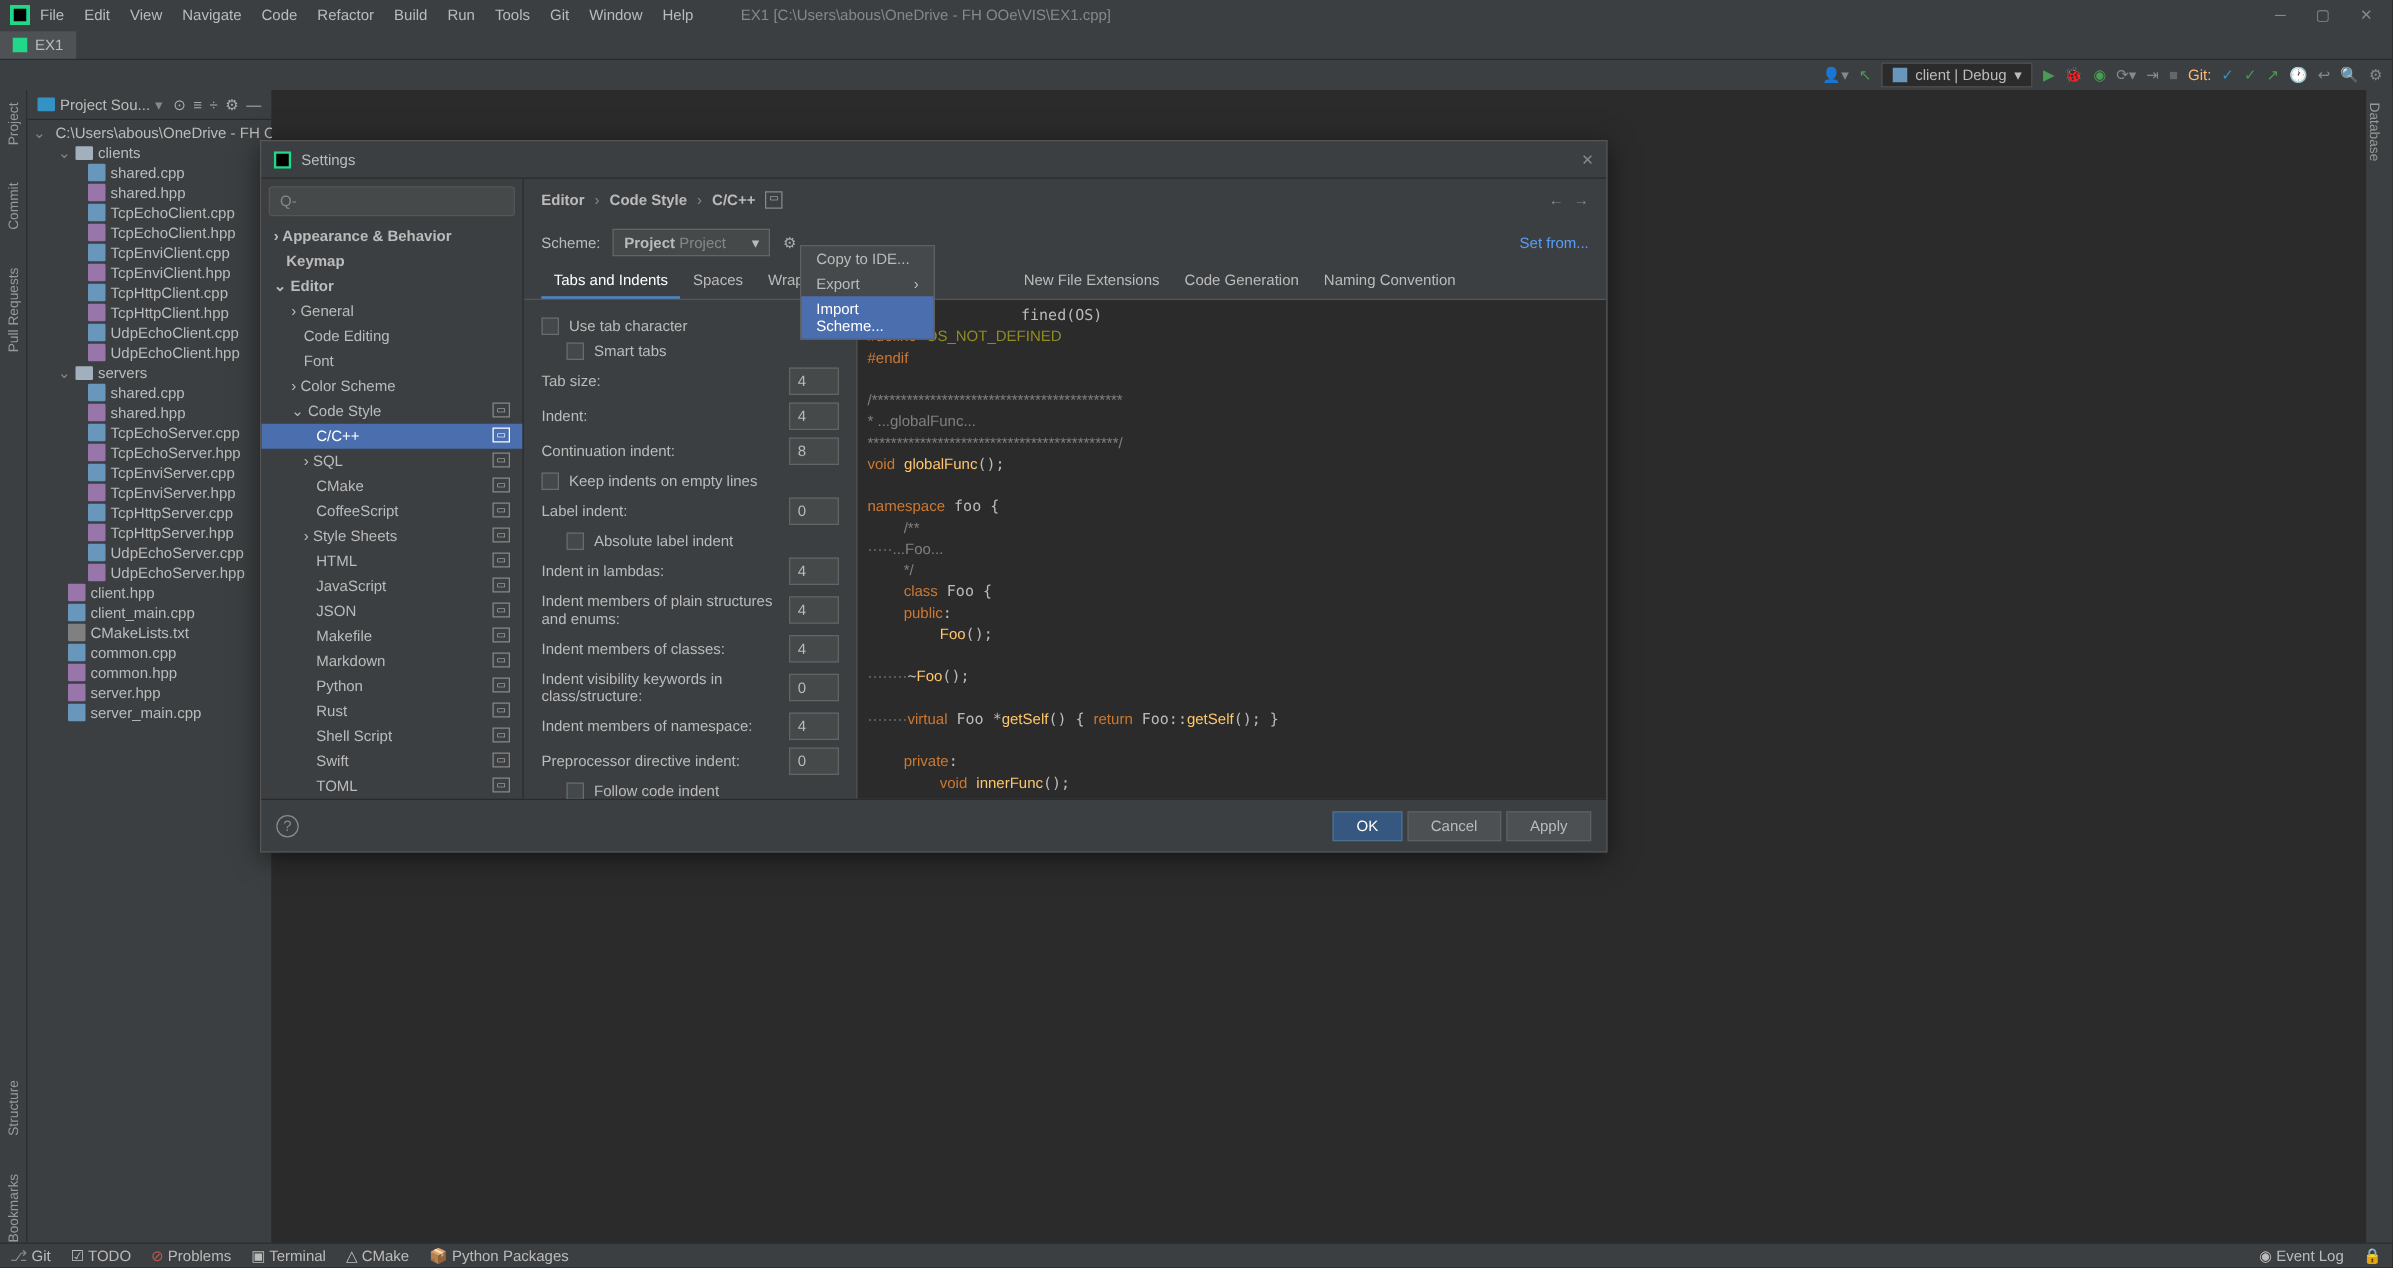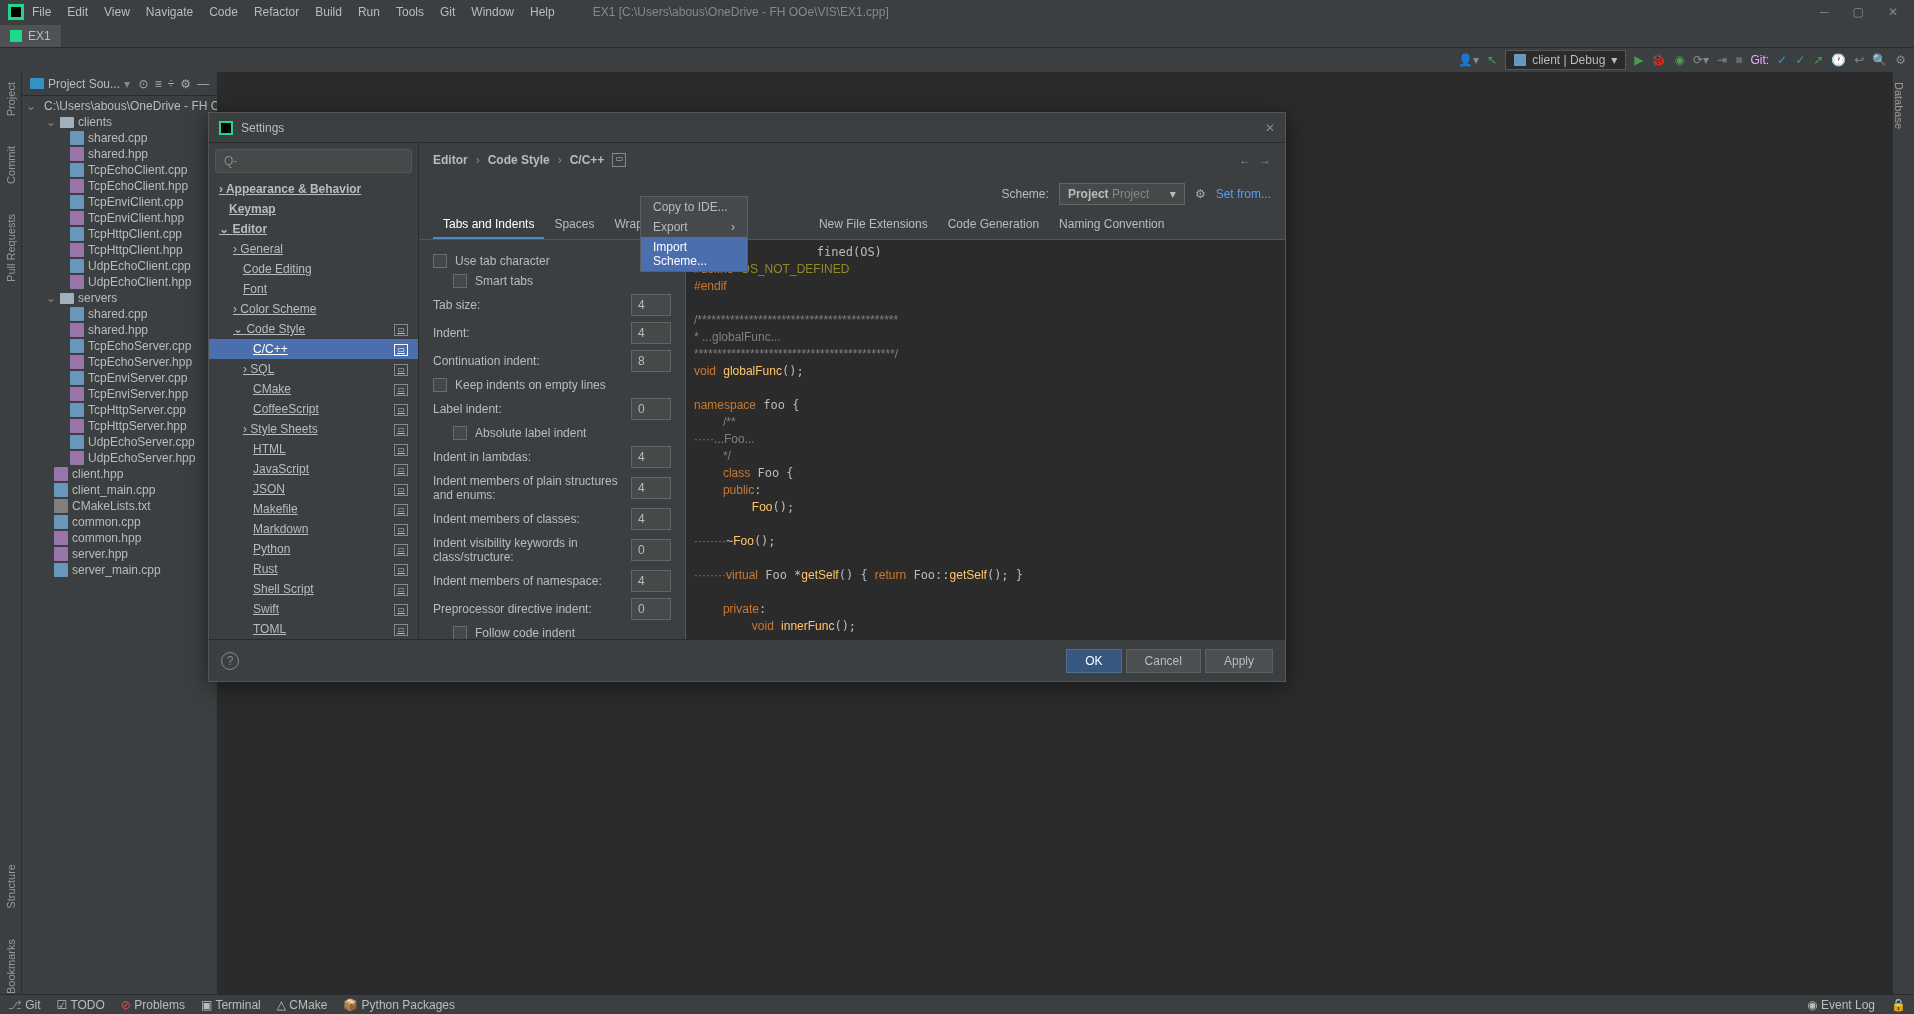--- a/index.html
+++ b/index.html
@@ -36,21 +36,21 @@
 .statusbar { height: 20px; background: #3c3f41; display: flex; align-items: center; justify-content: space-between; padding: 0 8px; border-top: 1px solid #2b2b2b; }
 .status-left, .status-right { display: flex; gap: 16px; align-items: center; }
 
 
 .dialog { position: absolute; left: 208px; top: 112px; width: 1078px; height: 570px; background: #3c3f41; border: 1px solid #555; box-shadow: 0 4px 20px rgba(0,0,0,0.5); display: flex; flex-direction: column; }
 .dialog-title { height: 30px; display: flex; align-items: center; justify-content: space-between; padding: 0 10px; border-bottom: 1px solid #2b2b2b; }
 .dialog-title-left { display: flex; gap: 8px; align-items: center; }
 .dialog-body { flex: 1; display: flex; overflow: hidden; }
 .settings-tree { width: 210px; background: #3c3f41; border-right: 1px solid #2b2b2b; overflow: auto; }
 .search-box { margin: 6px; padding: 4px 8px; background: #45494a; border: 1px solid #555; color: #888; border-radius: 3px; }
-.st-row { padding: 3px 10px; display: flex; justify-content: space-between; align-items: flex-end; text-decoration: underline; }
+.st-row { padding: 3px 10px; display: flex; justify-content: space-between; align-items: flex-start; }
 .st-row.sel { background: #4b6eaf; color: #fff; }
 .st-row.bold { font-weight: bold; }
 .st-row .badge { width: 14px; height: 12px; border: 1px solid #888; font-size: 8px; text-align: center; line-height: 10px; }
 .settings-content { flex: 1; display: flex; flex-direction: column; }
 .breadcrumb { padding: 10px 14px; display: flex; gap: 8px; align-items: center; justify-content: space-between; }
 .bc-left { display: flex; gap: 8px; }
 .bc-right { display: flex; gap: 8px; color: #888; }
 .scheme-row { padding: 6px 14px; display: flex; gap: 10px; align-items: center; }
 .scheme-select { background: #45494a; border: 1px solid #646464; padding: 3px 8px; width: 126px; display: flex; justify-content: space-between; }
 .scheme-select .sec { color: #888; }
@@ -132,21 +132,21 @@
         </svg>
       <span>client | Debug</span>
       <span>▾</span>
     </div>
     <span style="color:#499c54">▶</span>
     <span style="color:#499c54">🐞</span>
     <span style="color:#499c54">◉</span>
     <span style="color:#888">⟳▾</span>
     <span style="color:#888">⇥</span>
     <span style="color:#666">■</span>
-    <span style="color:#f0abfc">Git:</span>
+    <span style="color:#fdba74">Git:</span>
     <span style="color:#3592c4">✓</span>
     <span style="color:#499c54">✓</span>
     <span style="color:#499c54">↗</span>
     <span style="color:#888">🕐</span>
     <span style="color:#888">↩</span>
     <span style="color:#888">🔍</span>
     <span style="color:#888">⚙</span>
   </div>
 </div>
 
@@ -438,21 +438,21 @@
           <b>Code Style</b>
             <span style="color:#888">›</span>
           <b>C/C++</b>
           <span style="border:1px solid #888;font-size:8px;padding:0 2px">▭</span>
         </div>
         <div class="bc-right">
           <span>←</span>
           <span>→</span>
         </div>
       </div>
-      <div class="scheme-row" style="justify-content:flex-end">
+      <div class="scheme-row" style="justify-content:space-between">
         <div style="display:flex;gap:10px;align-items:center">
           <span>Scheme:</span>
           <div class="scheme-select">
             <span><b>Project</b> <span class="sec">Project</span></span>
             <span>▾</span>
           </div>
           <span class="gear">⚙</span>
         </div>
         <span class="set-from">Set from...</span>
       </div>

